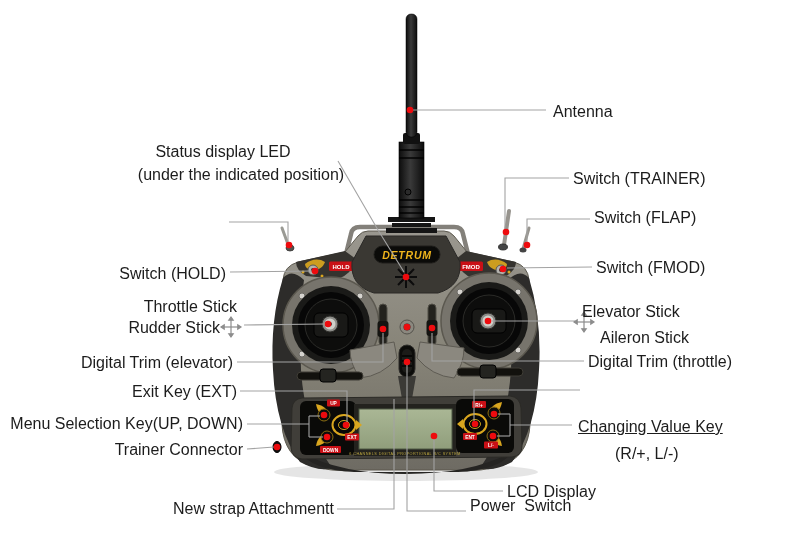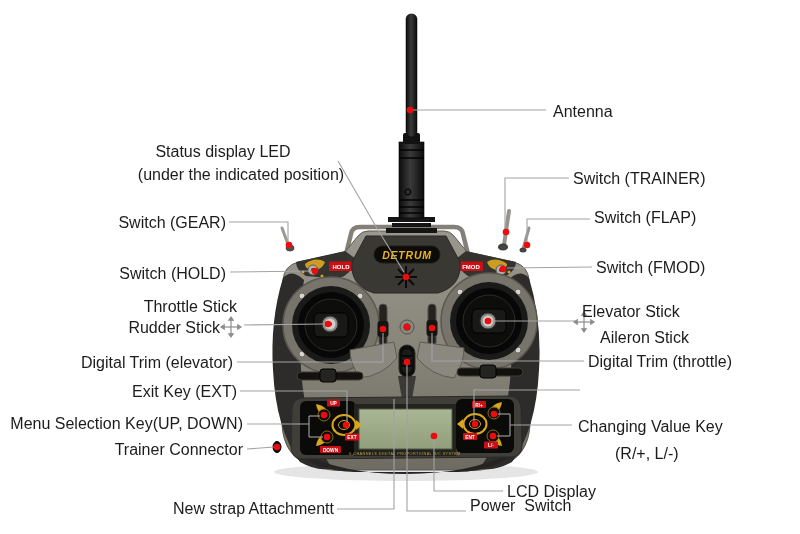--- a/index.html
+++ b/index.html
@@ -269,34 +269,33 @@
     <circle cx="346" cy="425" r="3.3"></circle>
     <circle cx="475" cy="424" r="3.3"></circle>
     <circle cx="494" cy="414" r="3.3"></circle>
     <circle cx="493" cy="436" r="3.3"></circle>
     <circle cx="434" cy="436" r="3.3"></circle>
   </g>
 </svg>
 
   <div class="callout center" style="left:223px;top:143px;">Status display LED</div>
   <div class="callout center" style="left:241px;top:166px;">(under the indicated position)</div>
-  <div class="callout" style="right:574px;top:214px;">Switch (GEAR)</div>
   <div class="callout" style="right:574px;top:265px;">Switch (HOLD)</div>
   <div class="callout" style="right:563px;top:298px;">Throttle Stick</div>
   <div class="callout" style="right:580px;top:319px;">Rudder Stick</div>
   <div class="callout" style="right:567px;top:354px;">Digital Trim (elevator)</div>
   <div class="callout" style="right:563px;top:383px;">Exit Key (EXT)</div>
   <div class="callout" style="right:557px;top:415px;">Menu Selection Key(UP, DOWN)</div>
   <div class="callout" style="right:557px;top:441px;">Trainer Connector</div>
   <div class="callout" style="right:466px;top:500px;">New strap Attachmentt</div>
 
   <div class="callout" style="left:553px;top:103px;">Antenna</div>
   <div class="callout" style="left:573px;top:170px;">Switch (TRAINER)</div>
   <div class="callout" style="left:594px;top:209px;">Switch (FLAP)</div>
   <div class="callout" style="left:596px;top:259px;">Switch (FMOD)</div>
   <div class="callout" style="left:582px;top:303px;">Elevator Stick</div>
   <div class="callout" style="left:600px;top:314px;margin-top:15px;">Aileron Stick</div>
   <div class="callout" style="left:588px;top:353px;">Digital Trim (throttle)</div>
-  <div class="callout" style="left:578px;top:418px;">Changing Value Key</div>
+  <div class="callout" style="left:578px;top:418px;text-decoration:underline;">Changing Value Key</div>
   <div class="callout" style="left:615px;top:445px;">(R/+, L/-)</div>
   <div class="callout" style="left:507px;top:483px;">LCD Display</div>
   <div class="callout" style="left:470px;top:497px;">Power  Switch</div>
 </div>
 
 </body></html>

